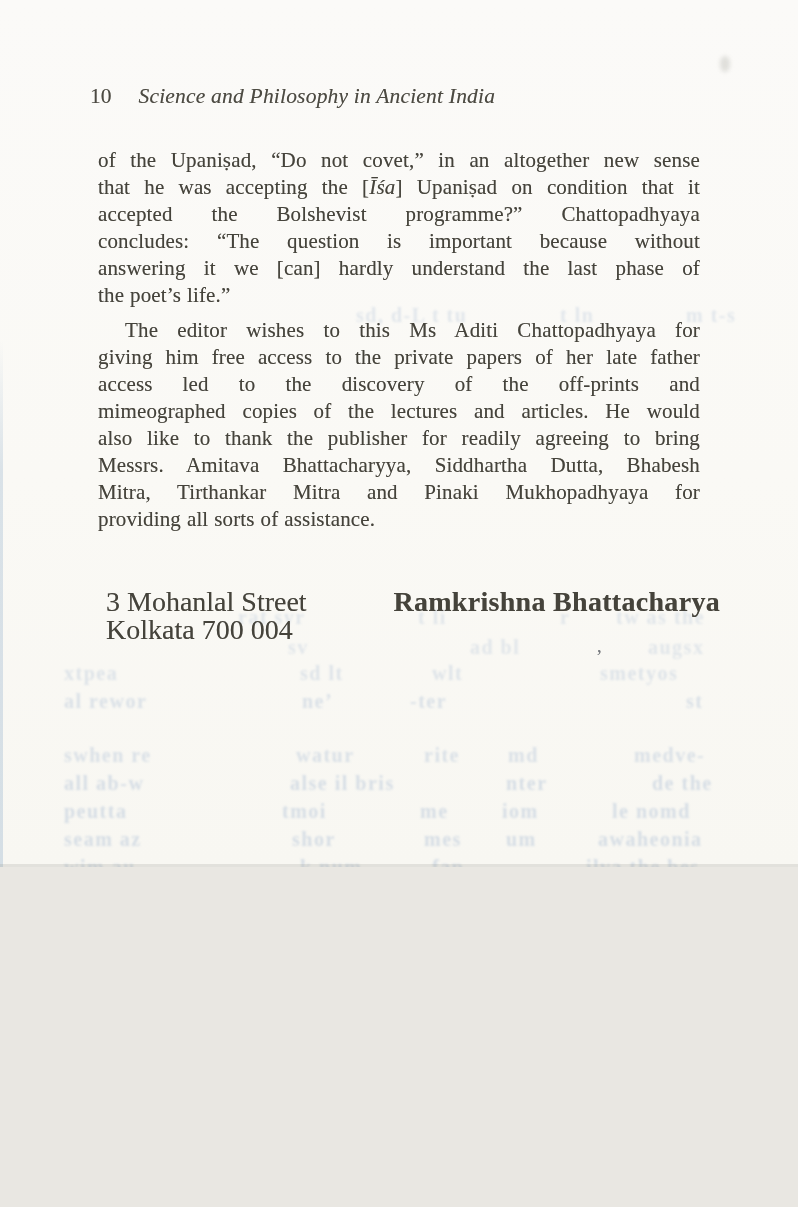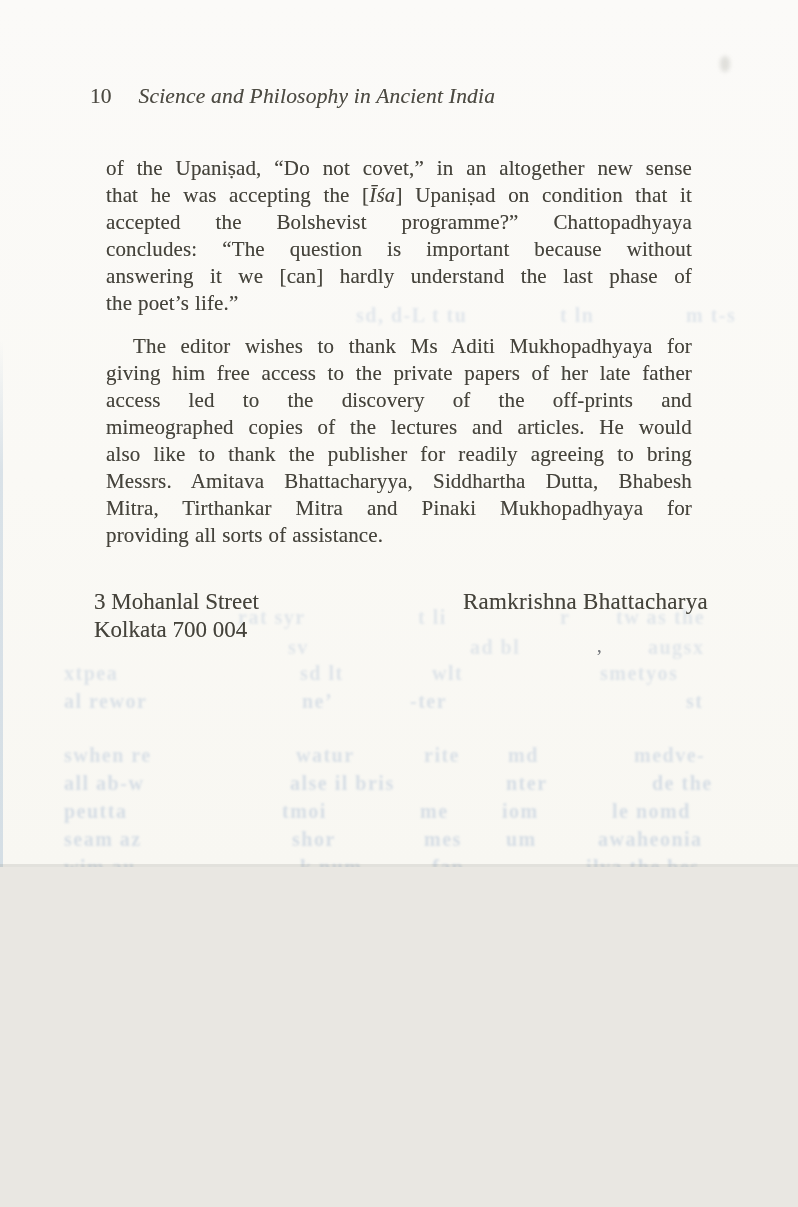--- a/index.html
+++ b/index.html
@@ -60,41 +60,41 @@
   .paragraphs {
     position: absolute;
     top: 139px;
     left: 0;
     width: 618px;
     font-size: 21px;
     line-height: 27px;
     letter-spacing: 0.15px;
     word-spacing: 0.5px;
   }
-  .paragraph { margin: 16px; font-family: Liberation Serif, serif; }
+  .paragraph { margin: 8px; font-family: Liberation Serif, serif; }
   .line {
     text-align: justify;
     text-align-last: justify;
   }
   .line.last { text-align-last: left; }
   .line.indent { text-indent: 27px; }
   .line em { font-style: italic; }
   .signature {
     position: absolute;
     top: 588px;
-    left: 4px;
-    width: 618px;
-    font-size: 23px;
+    left: 16px;
+    width: 618px;
+    font-size: 28px;
     line-height: 28px;
   }
   .author-name {
     position: absolute;
     top: 0;
     right: 4px;
-    font-weight: 400;
+    font-weight: 700;
     letter-spacing: 0.3px;
   }
   .bleed-layer {
     position: absolute;
     inset: 0;
     z-index: 1;
     pointer-events: none;
   }
   .bleed-frag {
     position: absolute;
@@ -226,21 +226,21 @@
     <div class="paragraphs">
         <div class="paragraph">
           <div class="line">of the Upaniṣad, “Do not covet,” in an altogether new sense</div>
           <div class="line">that he was accepting the [<em>Īśa</em>] Upaniṣad on condition that it</div>
           <div class="line">accepted the Bolshevist programme?” Chattopadhyaya</div>
           <div class="line">concludes: “The question is important because without</div>
           <div class="line">answering it we [can] hardly understand the last phase of</div>
           <div class="line last">the poet’s life.”</div>
         </div>
         <div class="paragraph">
-          <div class="line indent">The editor wishes to thank Ms Aditi Mukhopadhyaya for</div>
+          <div class="line indent">The editor wishes to this Ms Aditi Chattopadhyaya for</div>
           <div class="line">giving him free access to the private papers of her late father</div>
           <div class="line">access led to the discovery of the off-prints and</div>
           <div class="line">mimeographed copies of the lectures and articles. He would</div>
           <div class="line">also like to thank the publisher for readily agreeing to bring</div>
           <div class="line">Messrs. Amitava Bhattacharyya, Siddhartha Dutta, Bhabesh</div>
           <div class="line">Mitra, Tirthankar Mitra and Pinaki Mukhopadhyaya for</div>
           <div class="line last">providing all sorts of assistance.</div>
         </div>
       </div>
 

